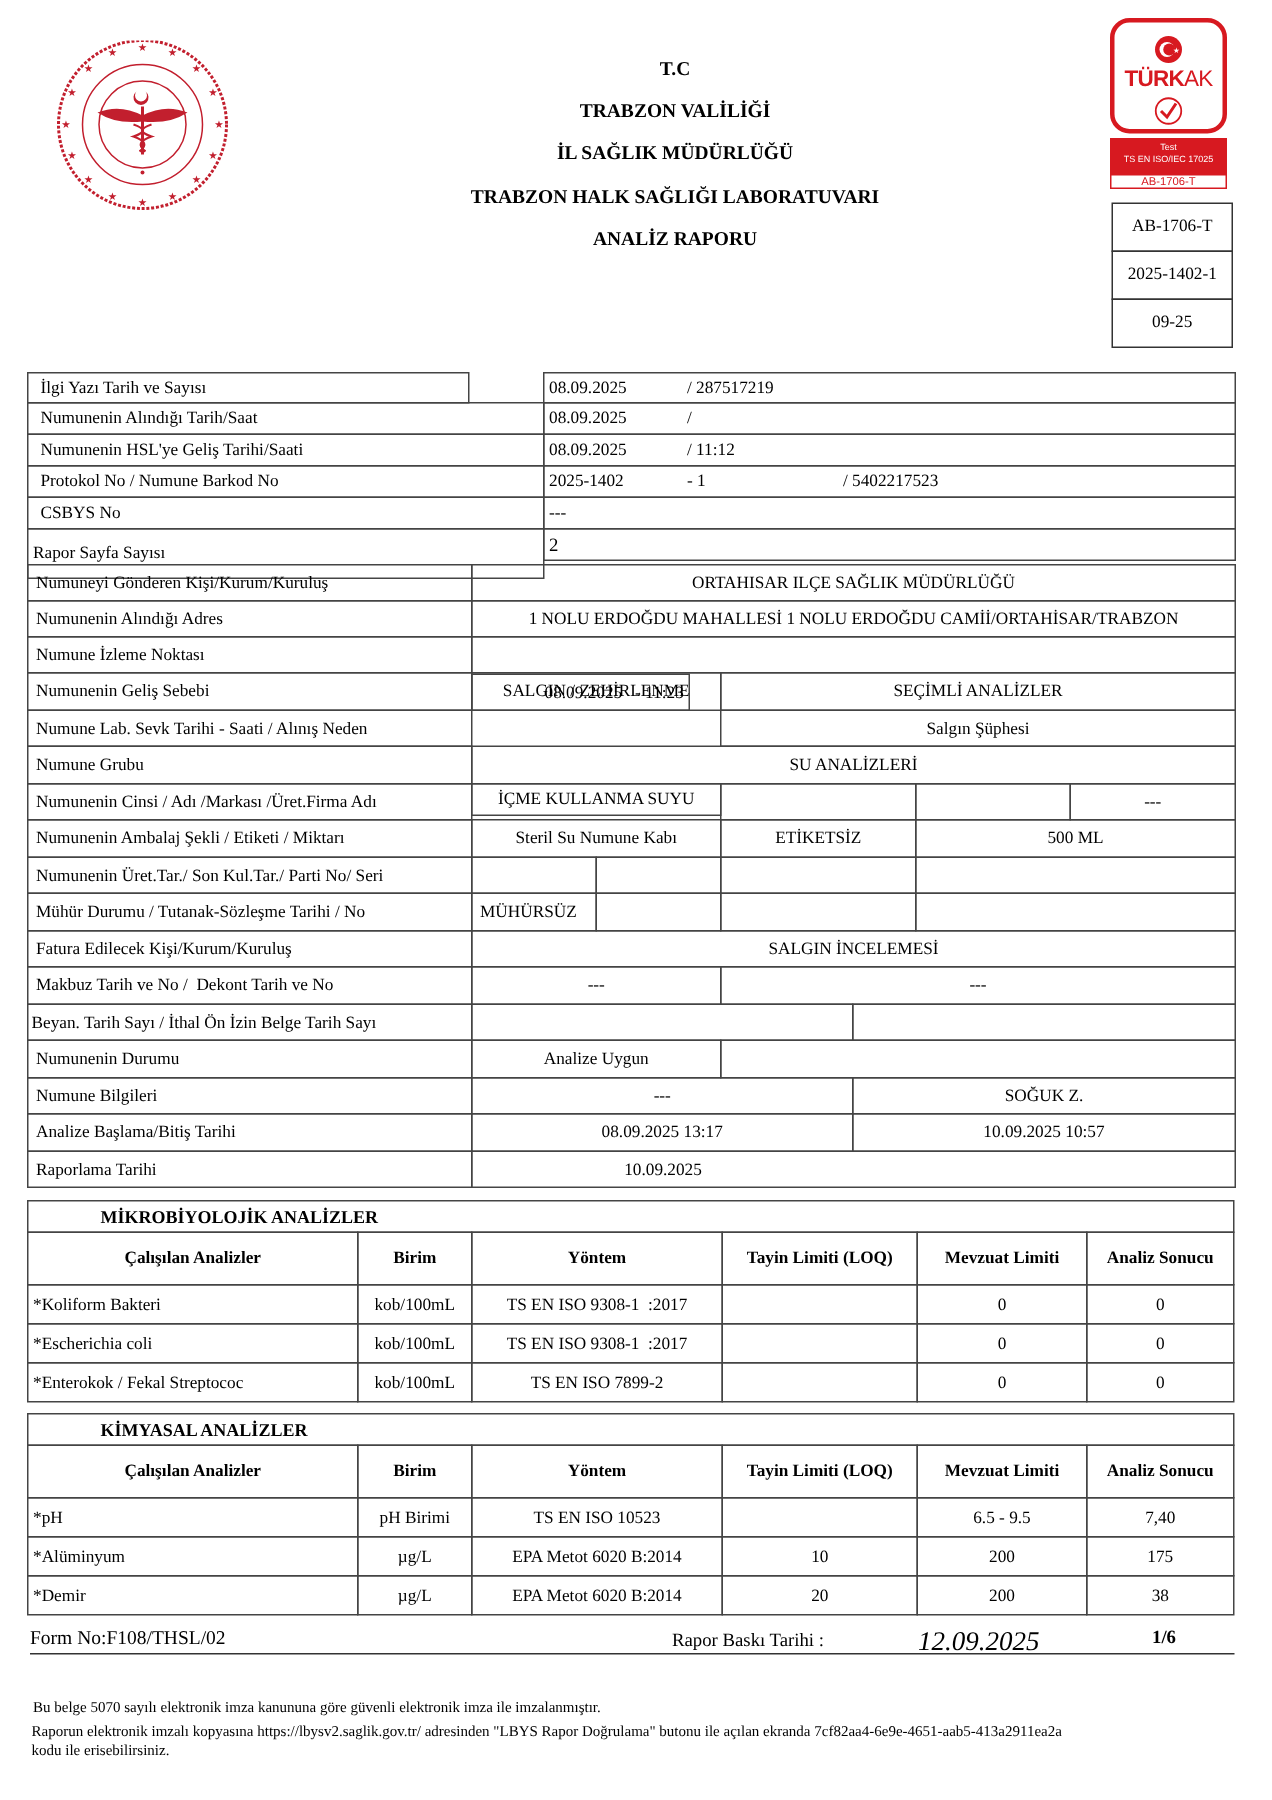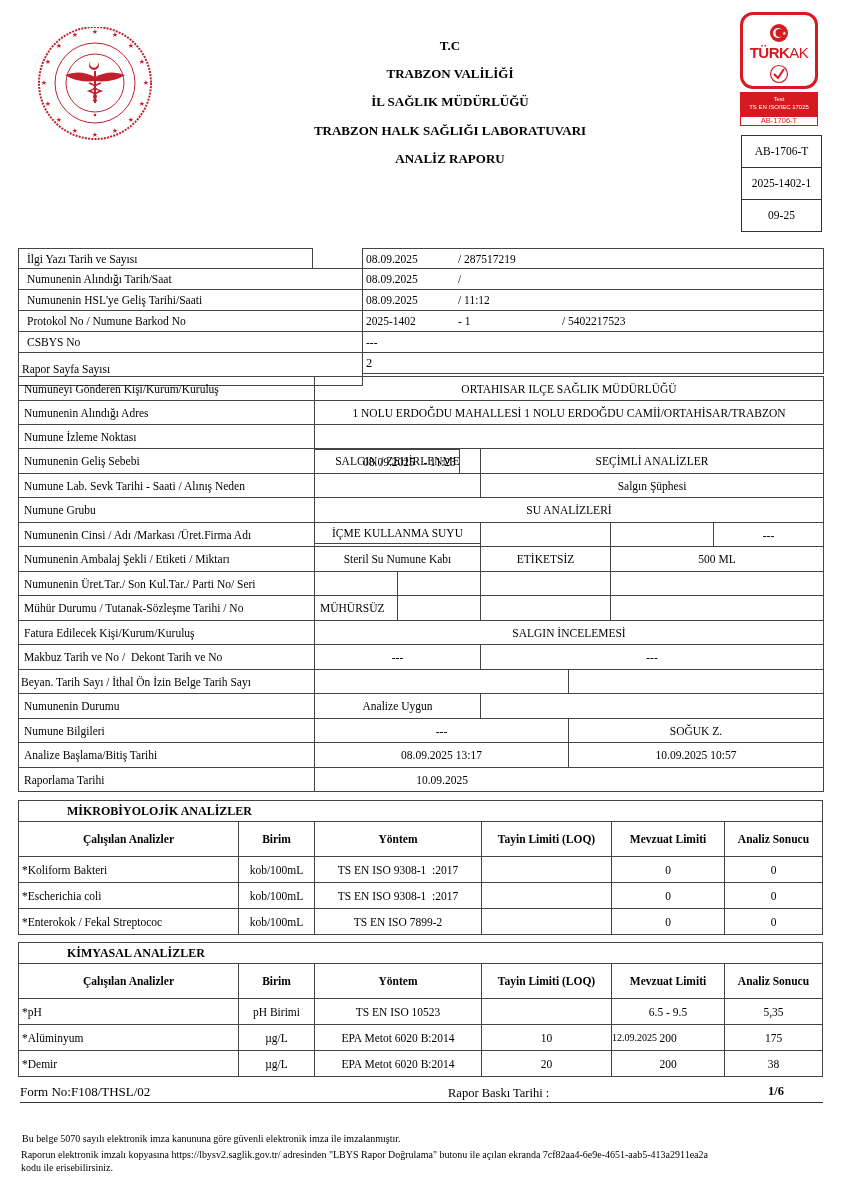--- a/index.html
+++ b/index.html
@@ -239,21 +239,21 @@
   <div class="cell c b" style="left:481px;top:963px;width:131px;height:36px;">Tayin Limiti (LOQ)</div>
   <div class="cell c b" style="left:611px;top:963px;width:114px;height:36px;">Mevzuat Limiti</div>
   <div class="cell c b" style="left:724px;top:963px;width:99px;height:36px;">Analiz Sonucu</div>
 
   <div>
     <div class="cell l" style="left:18px;top:998px;width:221px;height:27px;padding-left:3px;">*pH</div>
     <div class="cell c" style="left:238px;top:998px;width:77px;height:27px;">pH Birimi</div>
     <div class="cell c" style="left:314px;top:998px;width:168px;height:27px;">TS EN ISO 10523</div>
     <div class="cell c" style="left:481px;top:998px;width:131px;height:27px;"></div>
     <div class="cell c" style="left:611px;top:998px;width:114px;height:27px;">6.5 - 9.5</div>
-    <div class="cell c" style="left:724px;top:998px;width:99px;height:27px;">5,35</div>
+    <div class="cell c" style="left:724px;top:998px;width:99px;height:27px;">7,40</div>
   </div>
   <div>
     <div class="cell l" style="left:18px;top:1024px;width:221px;height:27px;padding-left:3px;">*Alüminyum</div>
     <div class="cell c" style="left:238px;top:1024px;width:77px;height:27px;">µg/L</div>
     <div class="cell c" style="left:314px;top:1024px;width:168px;height:27px;">EPA Metot 6020 B:2014</div>
     <div class="cell c" style="left:481px;top:1024px;width:131px;height:27px;">10</div>
     <div class="cell c" style="left:611px;top:1024px;width:114px;height:27px;">200</div>
     <div class="cell c" style="left:724px;top:1024px;width:99px;height:27px;">175</div>
   </div>
   <div>
@@ -261,19 +261,19 @@
     <div class="cell c" style="left:238px;top:1050px;width:77px;height:27px;">µg/L</div>
     <div class="cell c" style="left:314px;top:1050px;width:168px;height:27px;">EPA Metot 6020 B:2014</div>
     <div class="cell c" style="left:481px;top:1050px;width:131px;height:27px;">20</div>
     <div class="cell c" style="left:611px;top:1050px;width:114px;height:27px;">200</div>
     <div class="cell c" style="left:724px;top:1050px;width:99px;height:27px;">38</div>
   </div>
 </div>
 
 <div class="abs" style="left:20px;top:1084px;font-size:13px;">Form No:F108/THSL/02</div>
 <div class="abs" style="left:448px;top:1086px;font-size:12.5px;">Rapor Baskı Tarihi :</div>
-<div class="abs" style="left:612px;top:1032px;font-size:10px;">12.09.2025</div>
+<div class="abs" style="left:612px;top:1084px;font-size:18px;font-style:italic;">12.09.2025</div>
 <div class="abs" style="left:768px;top:1084px;font-size:12.5px;font-weight:bold;">1/6</div>
 <div class="footer-line" style="top:1102px;"></div>
 
 <div class="note" style="top:1133px;">Bu belge 5070 sayılı elektronik imza kanununa göre güvenli elektronik imza ile imzalanmıştır.</div>
 <div class="note" style="top:1149px;left:21px;">Raporun elektronik imzalı kopyasına https://lbysv2.saglik.gov.tr/ adresinden "LBYS Rapor Doğrulama" butonu ile açılan ekranda  7cf82aa4-6e9e-4651-aab5-413a2911ea2a</div>
 <div class="note" style="top:1162px;left:21px;">kodu ile erisebilirsiniz.</div>
 
 </body></html>

